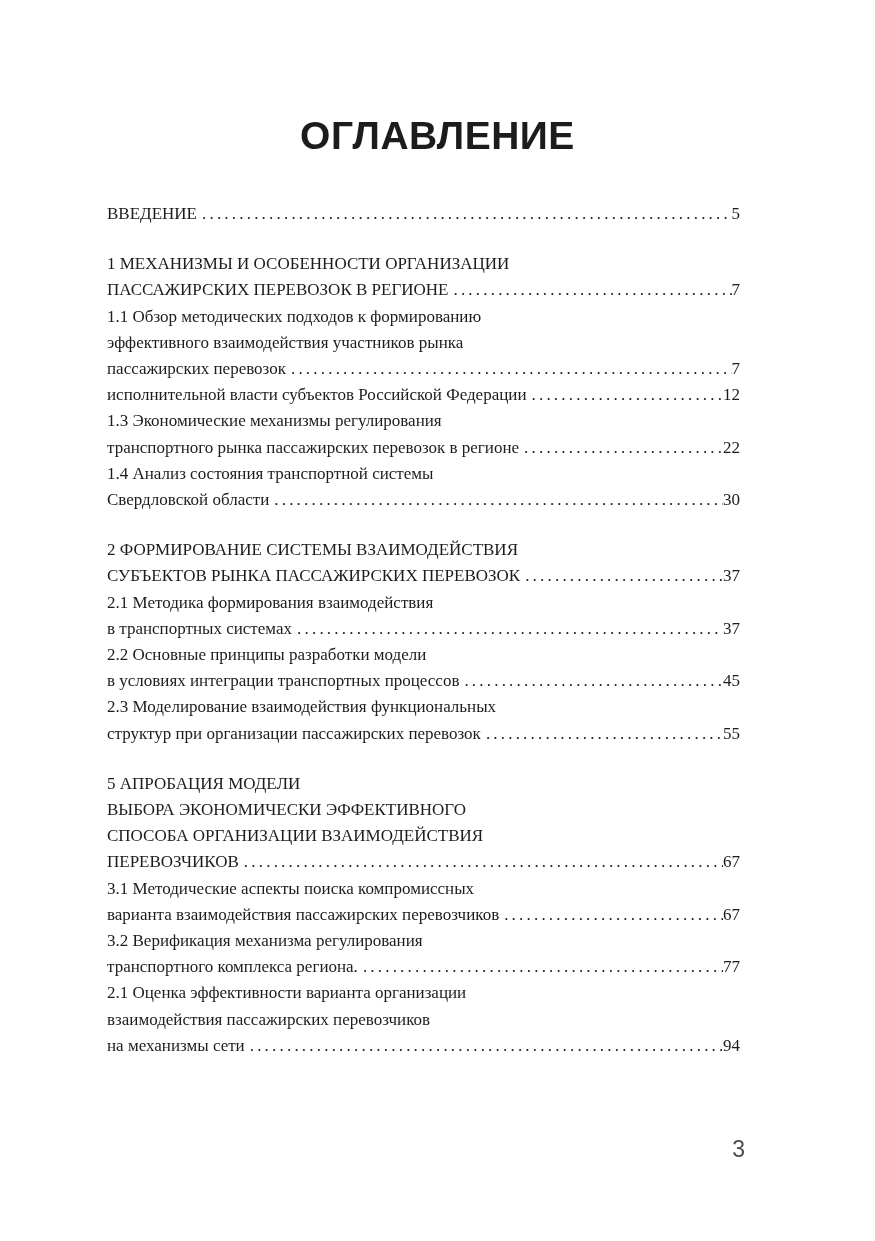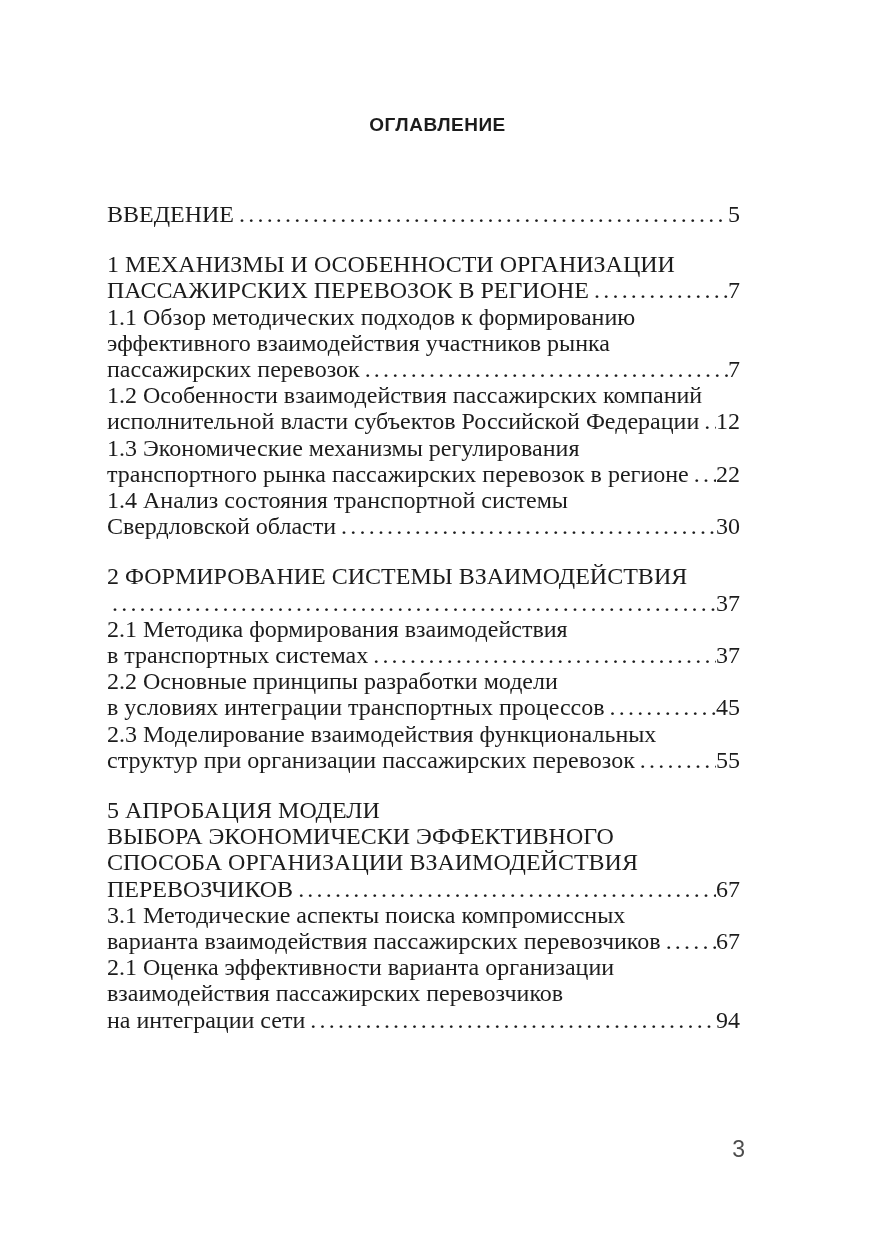--- a/index.html
+++ b/index.html
@@ -9,41 +9,41 @@
     background: #ffffff;
     position: relative;
     overflow: hidden;
     font-family: "Liberation Serif", serif;
     color: #1c1c1c;
   }
   .sheet { position: absolute; inset: 0; }
   .doc-title {
     font-family: "Liberation Sans", sans-serif;
     font-weight: 700;
-    font-size: 19px;
+    font-size: 39px;
     letter-spacing: 0.5px;
     text-align: center;
     margin: 0;
     position: absolute;
     top: 114px;
     left: 0;
     width: 875px;
     color: #1c1c1c;
   }
   .toc {
     position: absolute;
     left: 107px;
     top: 201px;
     width: 633px;
   }
   .entry { margin: 0; }
   .entry.sub { }
   .entry.gap { margin-top: 24px; }
   .line {
-    font-size: 24px;
+    font-size: 17px;
     line-height: 26.2px;
     white-space: nowrap;
     color: #1c1c1c;
   }
   .row { display: flex; align-items: baseline; }
   .row .t { flex: 0 0 auto; }
   .leader {
     flex: 1 1 auto;
     overflow: hidden;
     white-space: nowrap;
@@ -89,21 +89,20 @@
       <div class="entry sub">
         <div class="line">1.1 Обзор методических подходов к формированию</div>
         <div class="line">эффективного взаимодействия участников рынка</div>
         <div class="line row">
           <span class="t">пассажирских перевозок </span>
           <span class="leader"></span>
           <span class="pg">7</span>
         </div>
       </div>
       <div class="entry sub">
-        <div class="line">1.2 Особенности взаимодействия пассажирских компаний</div>
         <div class="line row">
           <span class="t">исполнительной власти субъектов Российской Федерации </span>
           <span class="leader"></span>
           <span class="pg">12</span>
         </div>
       </div>
       <div class="entry sub">
         <div class="line">1.3 Экономические механизмы регулирования</div>
         <div class="line row">
           <span class="t">транспортного рынка пассажирских перевозок в регионе </span>
@@ -115,20 +114,21 @@
         <div class="line">1.4 Анализ состояния транспортной системы</div>
         <div class="line row">
           <span class="t">Свердловской области </span>
           <span class="leader"></span>
           <span class="pg">30</span>
         </div>
       </div>
       <div class="entry gap">
         <div class="line">2 ФОРМИРОВАНИЕ СИСТЕМЫ ВЗАИМОДЕЙСТВИЯ</div>
         <div class="line row">
+          <span class="t">СУБЪЕКТОВ РЫНКА ПАССАЖИРСКИХ ПЕРЕВОЗОК </span>
           <span class="leader"></span>
           <span class="pg">37</span>
         </div>
       </div>
       <div class="entry sub">
         <div class="line">2.1 Методика формирования взаимодействия</div>
         <div class="line row">
           <span class="t">в транспортных системах  </span>
           <span class="leader"></span>
           <span class="pg">37</span>
@@ -162,23 +162,31 @@
       </div>
       <div class="entry sub">
         <div class="line">3.1 Методические аспекты поиска компромиссных</div>
         <div class="line row">
           <span class="t">варианта взаимодействия пассажирских перевозчиков </span>
           <span class="leader"></span>
           <span class="pg">67</span>
         </div>
       </div>
       <div class="entry sub">
+        <div class="line">3.2 Верификация механизма регулирования</div>
+        <div class="line row">
+          <span class="t">транспортного комплекса региона.</span>
+          <span class="leader"></span>
+          <span class="pg">77</span>
+        </div>
+      </div>
+      <div class="entry sub">
         <div class="line">2.1 Оценка эффективности варианта организации</div>
         <div class="line">взаимодействия пассажирских перевозчиков</div>
         <div class="line row">
-          <span class="t">на интеграции сети </span>
+          <span class="t">на механизмы сети </span>
           <span class="leader"></span>
           <span class="pg">94</span>
         </div>
       </div>
     </main>
   <div class="folio" style="color: rgb(77, 77, 77);">3</div>
 </div>
 
 </body></html>

